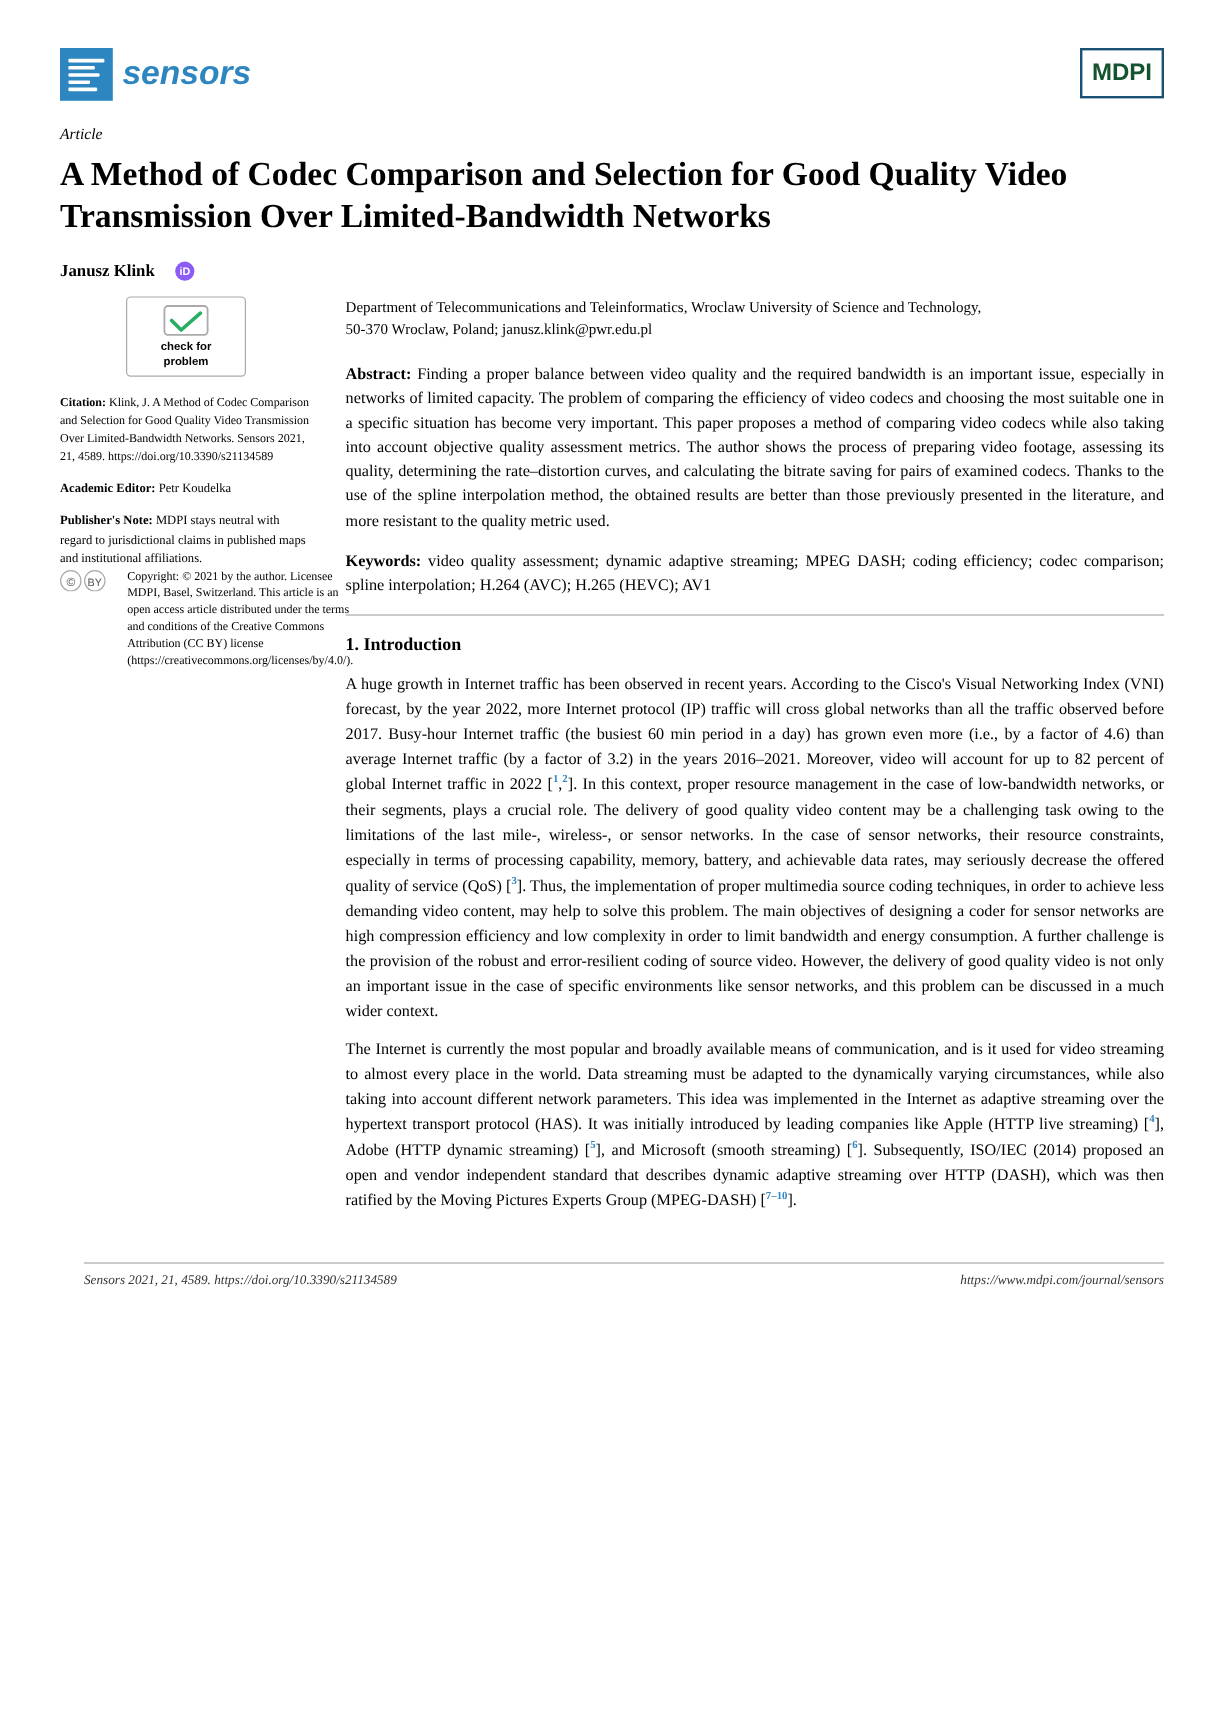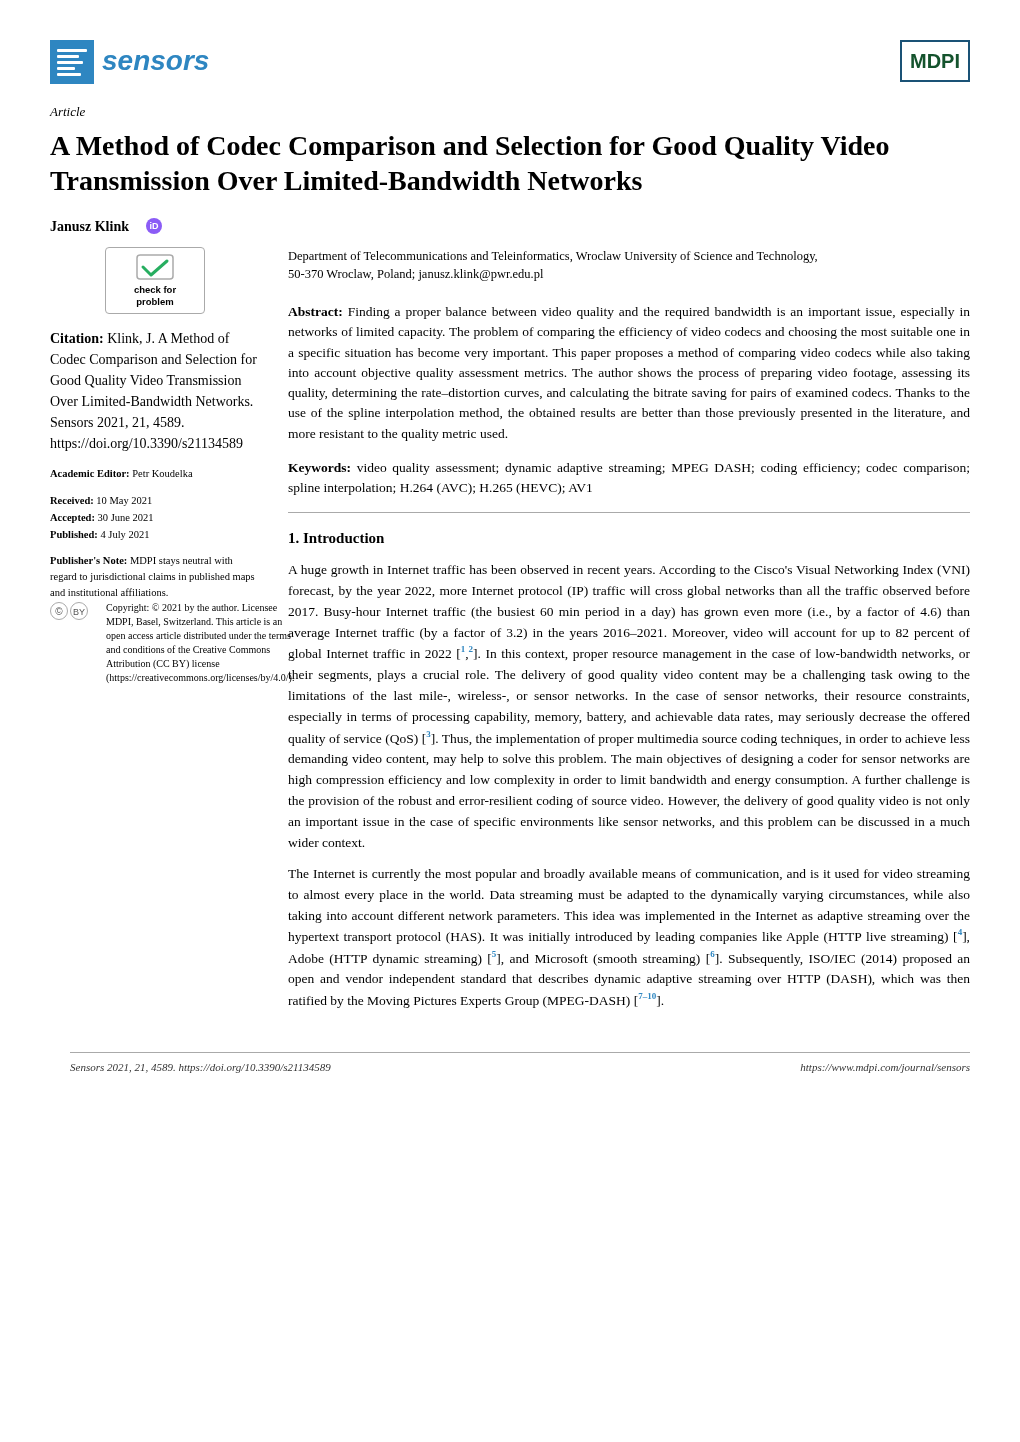--- a/index.html
+++ b/index.html
@@ -161,21 +161,21 @@
     .badge-text {
       font-size: 9.5px;
       font-weight: bold;
       text-align: center;
       line-height: 1.3;
       font-family: Arial, sans-serif;
       color: #000;
     }
     
     .citation-block {
-      font-size: 14px;
+      font-size: 10px;
       margin-bottom: 12px;
       line-height: 1.5;
     }
     .citation-block .label {
       font-weight: bold;
     }
     
     .section-heading {
       font-size: 15px;
       font-weight: bold;
@@ -292,25 +292,20 @@
       <div class="citation-block">
         <span class="label">Citation:</span>
         <span>Klink, J. A Method of Codec Comparison and Selection for Good Quality Video Transmission Over Limited-Bandwidth Networks. Sensors 2021, 21, 4589. https://doi.org/10.3390/s21134589</span>
       </div>
 
       <div class="meta-block">
         <span class="label">Academic Editor:</span>
         <span>Petr Koudelka</span>
       </div>
 
-      <div class="meta-block">
-        <div><span class="label">Received:</span> <span>10 May 2021</span></div>
-        <div><span class="label">Accepted:</span> <span>30 June 2021</span></div>
-        <div><span class="label">Published:</span> <span>4 July 2021</span></div>
-      </div>
 
       <div class="publisher-note">
         <span class="label">Publisher's Note:</span>
         <span>MDPI stays neutral with regard to jurisdictional claims in published maps and institutional affiliations.</span>
       </div>
 
       <div class="cc-block">
         <div class="cc-icon">
           <svg width="48" height="18" viewBox="0 0 48 18" xmlns="http://www.w3.org/2000/svg">
             <circle cx="9" cy="9" r="8.5" stroke="#aaa" stroke-width="1" fill="none"></circle>

